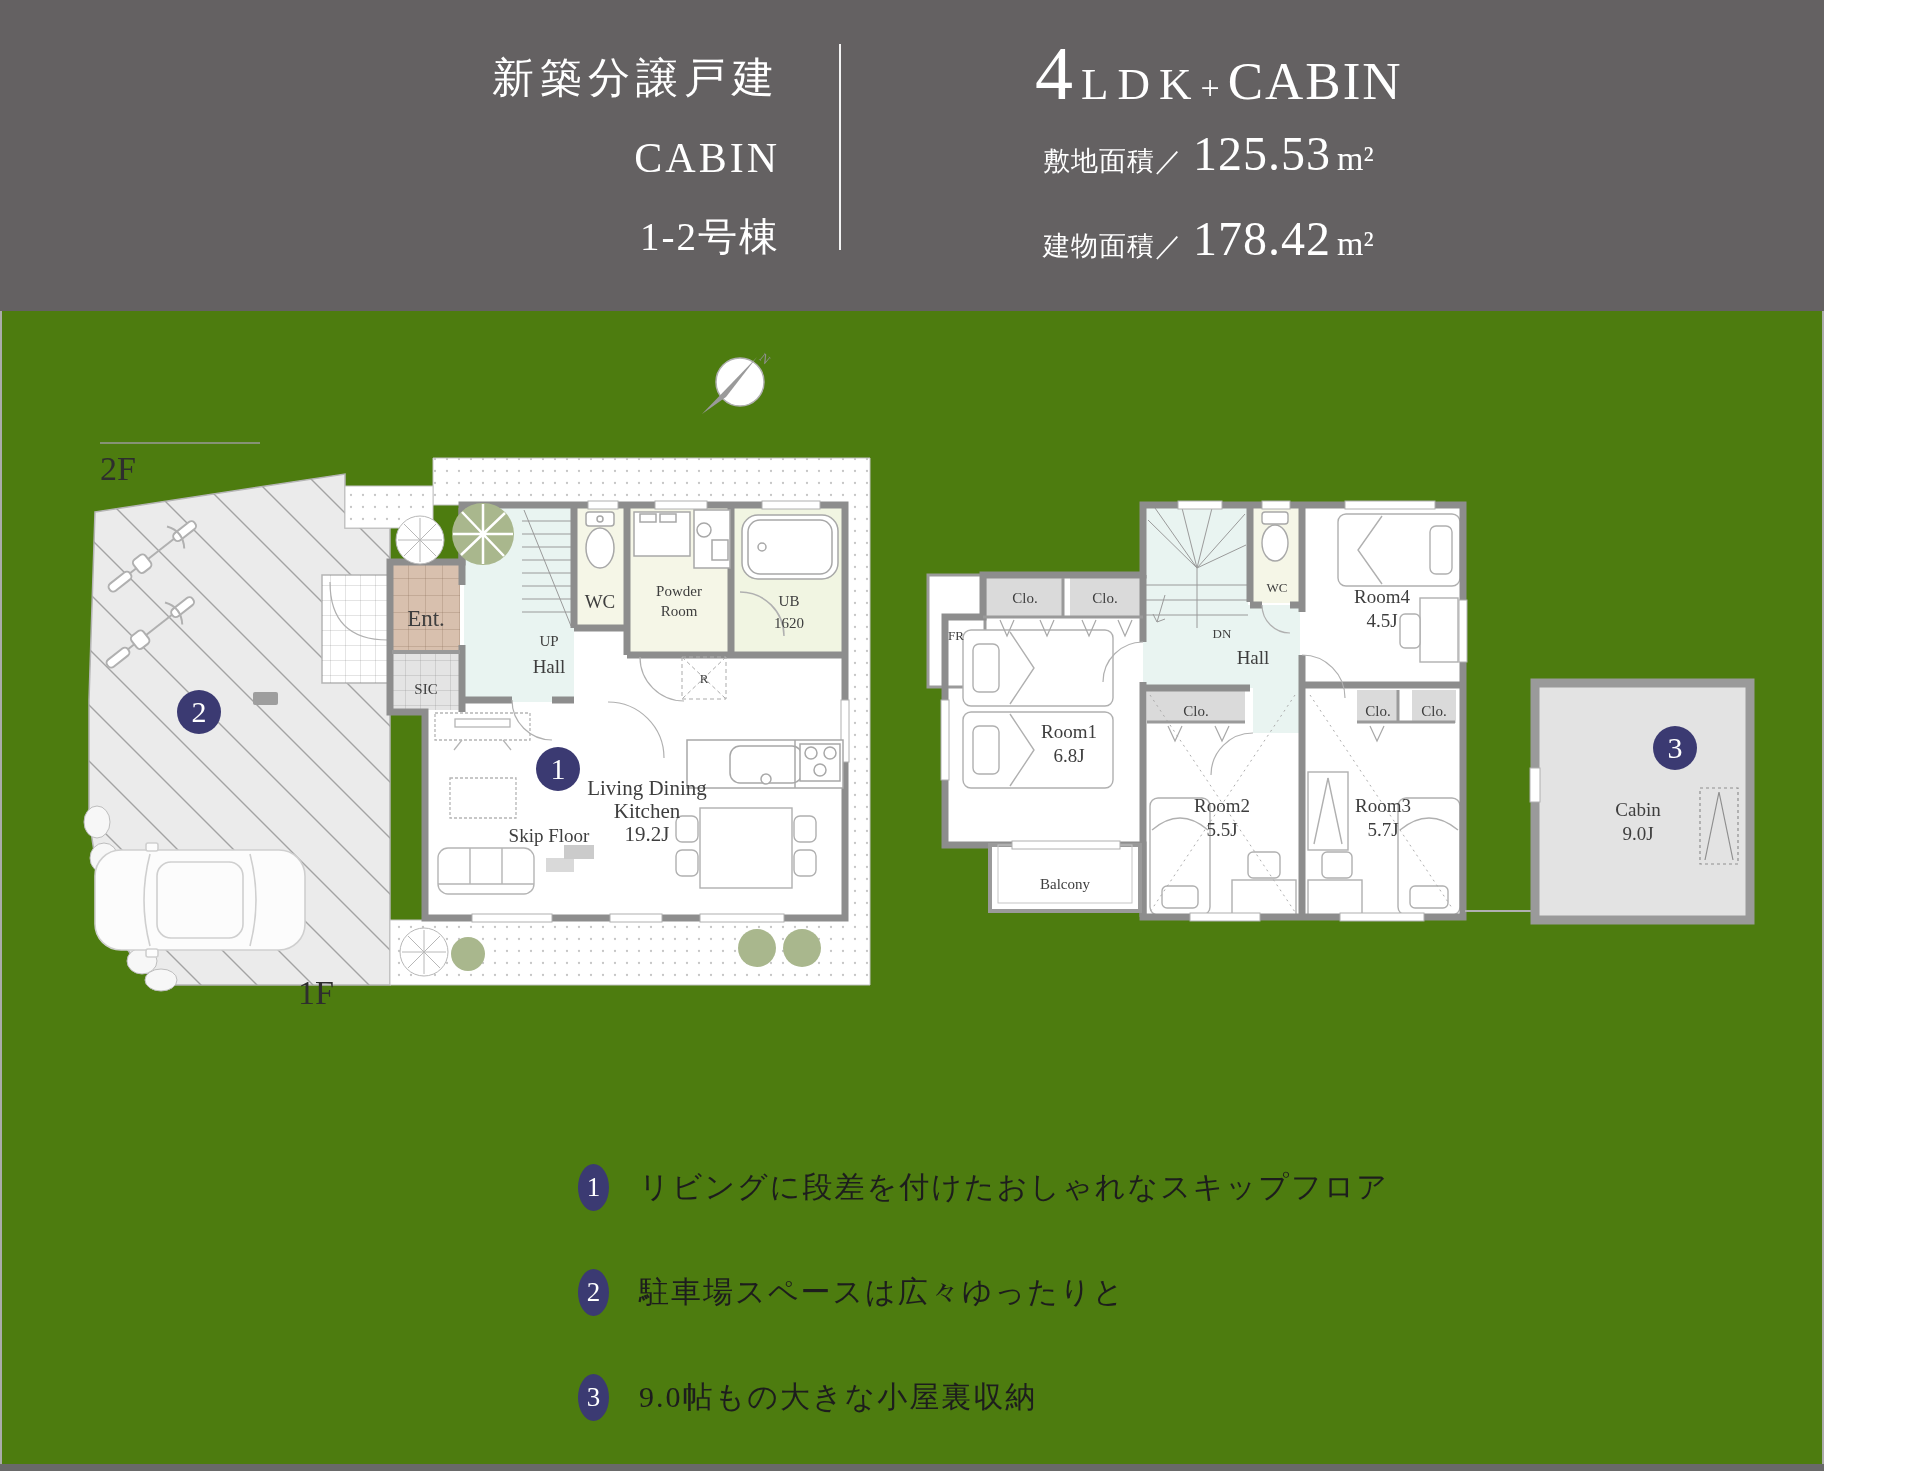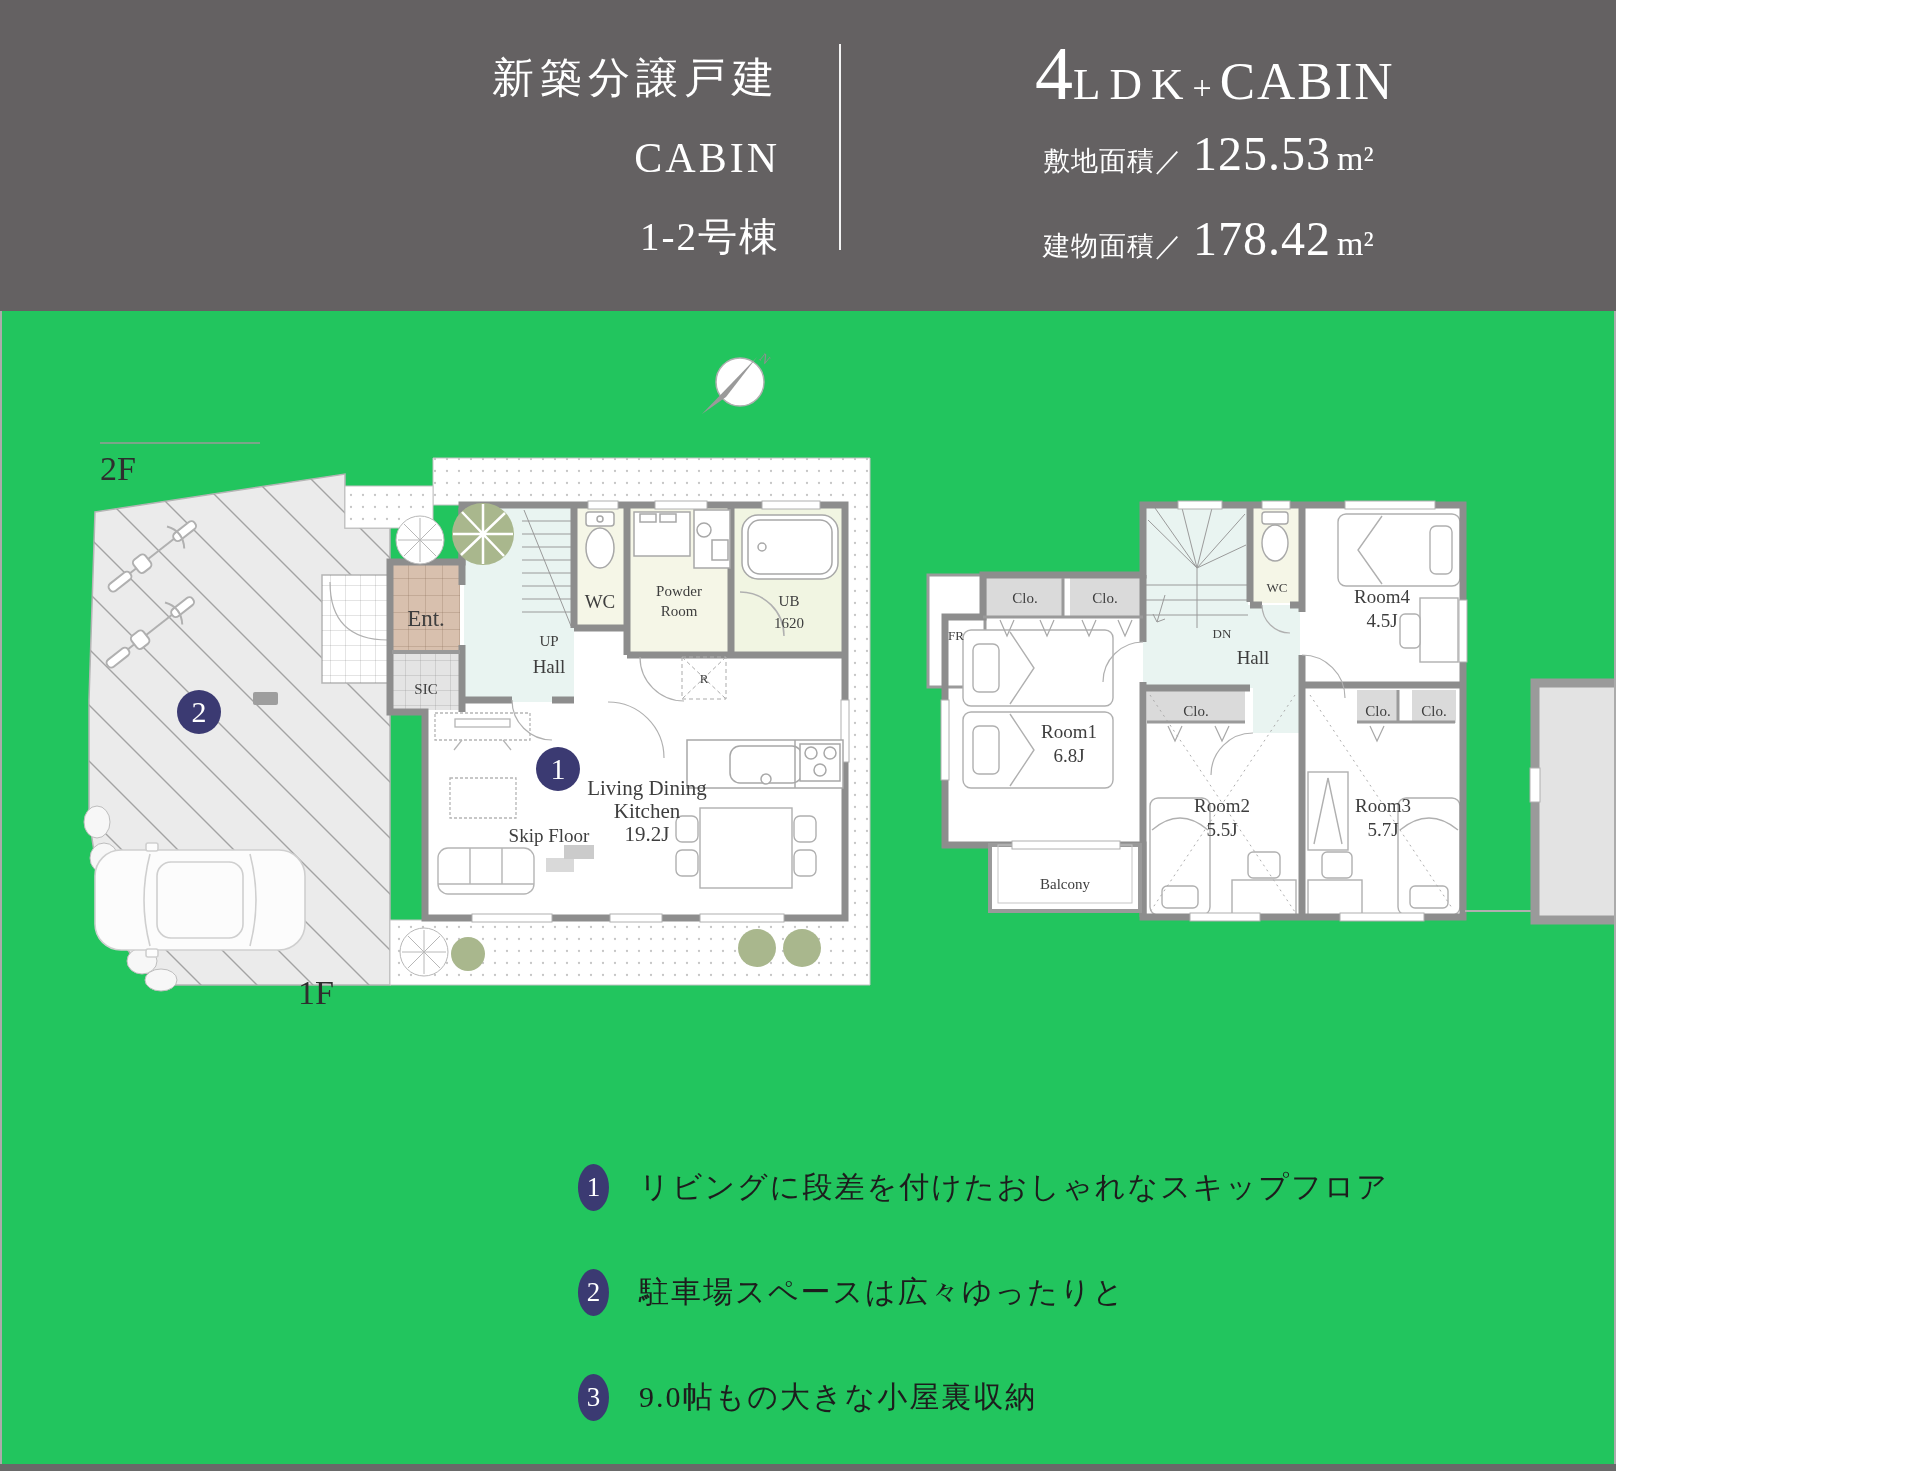--- a/index.html
+++ b/index.html
@@ -1,27 +1,27 @@
 <!DOCTYPE html>
 <html><head>
 <meta charset="utf-8">
 <style>
   html,body{margin:0;padding:0;background:#fff;}
-  .page{position:relative;width:1616px;height:1471px;overflow:hidden;background:#22c55e;
+  .page{position:relative;width:1824px;height:1471px;overflow:hidden;background:#4d7c0f;
         font-family:"Liberation Serif","DejaVu Serif",serif;text-decoration:underline;}
   
   .hdr{position:absolute;left:0;top:0;width:1920px;height:311px;background:#646162;color:#fff;}
   .hdr-l1{position:absolute;right:1140px;top:50px;font-size:42px;letter-spacing:6px;white-space:nowrap;}
   .hdr-l2{position:absolute;right:1140px;top:134px;font-size:42px;letter-spacing:3px;}
   .hdr-l3{position:absolute;right:1140px;top:210px;font-size:39px;letter-spacing:2px;}
   .hdr-div{position:absolute;left:839px;top:44px;width:2px;height:206px;background:#f4f4f4;}
   .hdr-row{position:absolute;display:flex;align-items:baseline;white-space:nowrap;color:#fff;}
   .r1{left:1035px;top:30px;}
   .r1 .big{font-size:76px;}
-  .r1 .ldk{font-size:45px;letter-spacing:9px;}
+  .r1 .ldk{font-size:45px;letter-spacing:9px;margin-left:8px;}
   .r1 .plus{font-size:34px;margin:0 8px 0 0;}
   .r1 .cabin{font-size:53px;letter-spacing:2px;}
   .r2{left:1043px;top:126px;}
   .r3{left:1043px;top:211px;}
   .area-label{font-size:27px;letter-spacing:1px;}
   .area-value{font-size:48px;margin-left:10px;letter-spacing:1px;}
   .area-unit{font-size:34px;margin-left:6px;}
   
   .plans{position:absolute;left:0;top:311px;width:1920px;height:765px;}
   svg text{font-family:"Liberation Serif","DejaVu Serif",serif;fill:#3e3e3e;}

